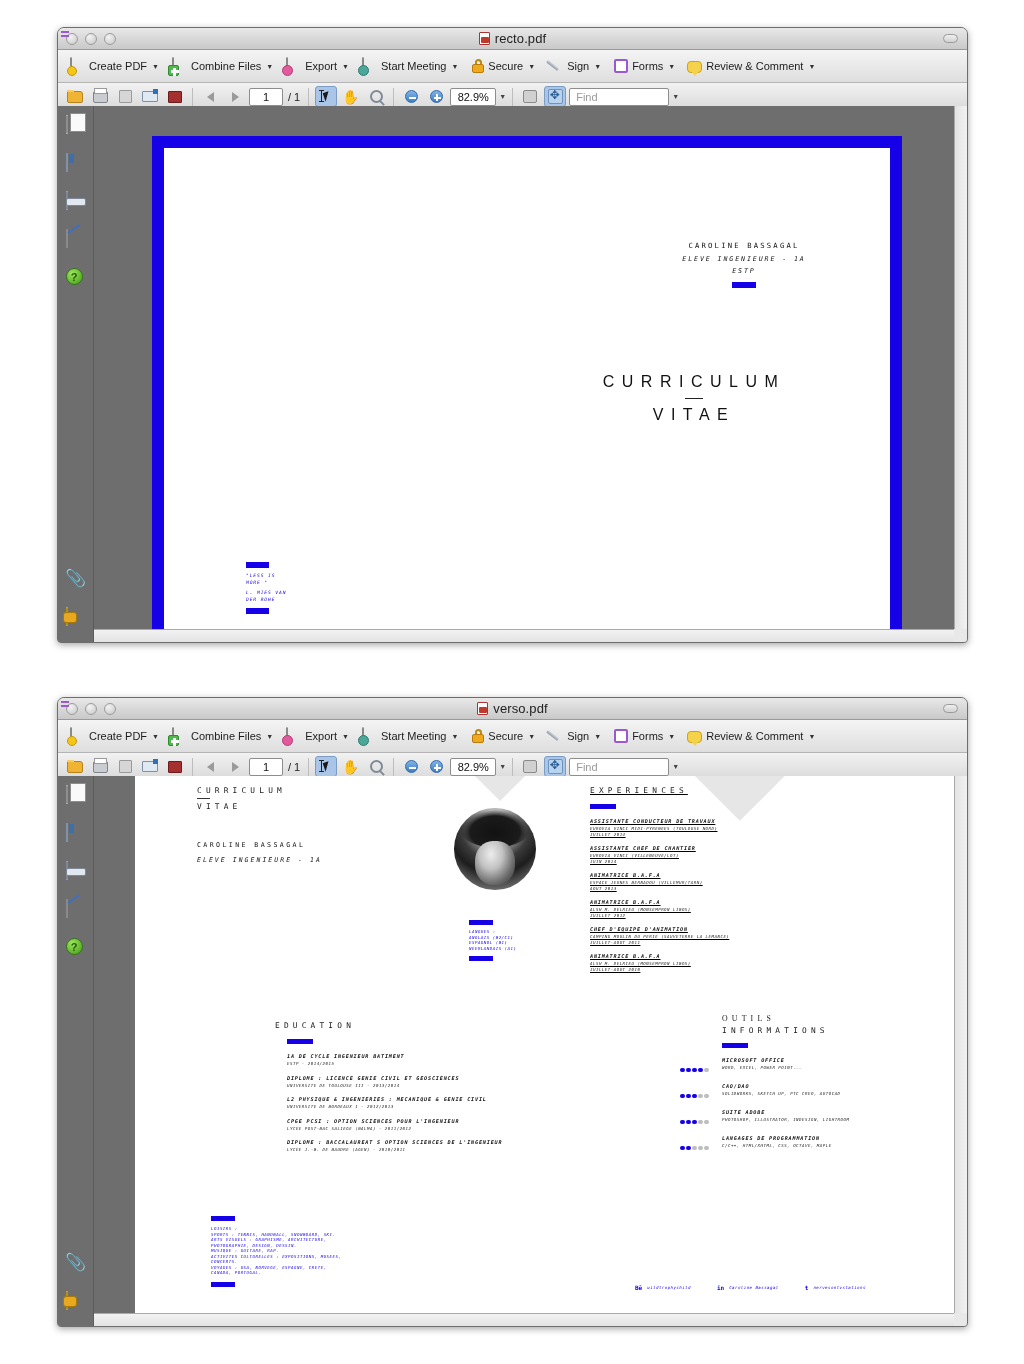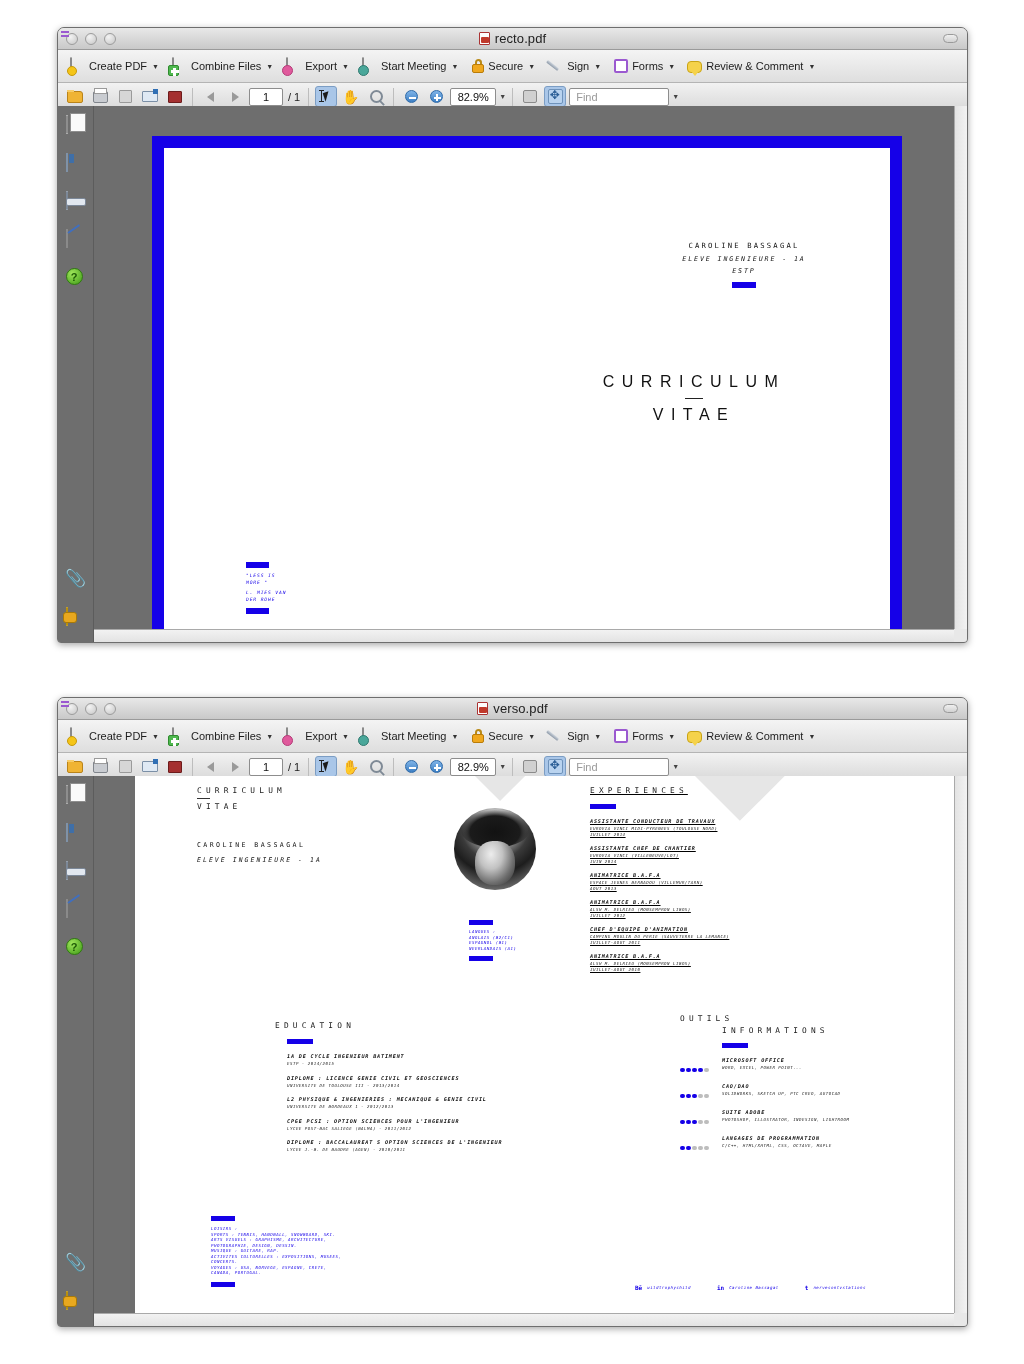--- a/index.html
+++ b/index.html
@@ -602,21 +602,21 @@
               <div class="mono v-p" style="margin-top:2px;">LYCEE POST-BAC SALIEGE (BALMA) - 2011/2012</div>
             </div>
             <div>
               <div class="mono v-h">DIPLOME : BACCALAUREAT S OPTION SCIENCES DE L'INGENIEUR</div>
               <div class="mono v-p" style="margin-top:2px;">LYCEE J.-B. DE BAUDRE (AGEN) - 2010/2011</div>
             </div>
           </div>
         </div>
 
         <div style="position:absolute; left:545px; top:238px; width:270px;">
-          <div class="mono v-sec-title" style="">OUTILS</div>
+          <div class="mono v-sec-title" style="margin-left:42px;font-family:Liberation Serif, serif;">OUTILS</div>
           <div class="mono v-sec-title" style="margin-left:42px;margin-top:3px;">INFORMATIONS</div>
           <div class="bar" style="width:26px;margin:8px 0 9px 42px;"></div>
 
           <div style="display:flex;align-items:flex-start;gap:8px;margin-bottom:7px;">
             <span style="margin-top:1px;width:34px;flex:0 0 34px;">
               <span class="dot on"></span><span class="dot on"></span><span class="dot on"></span><span class="dot on"></span><span class="dot off"></span>
             </span>
             <span>
               <span class="mono v-h" style="display:block;">MICROSOFT OFFICE</span>
               <span class="mono v-p" style="display:block;margin-top:2px;">WORD, EXCEL, POWER POINT...</span>

